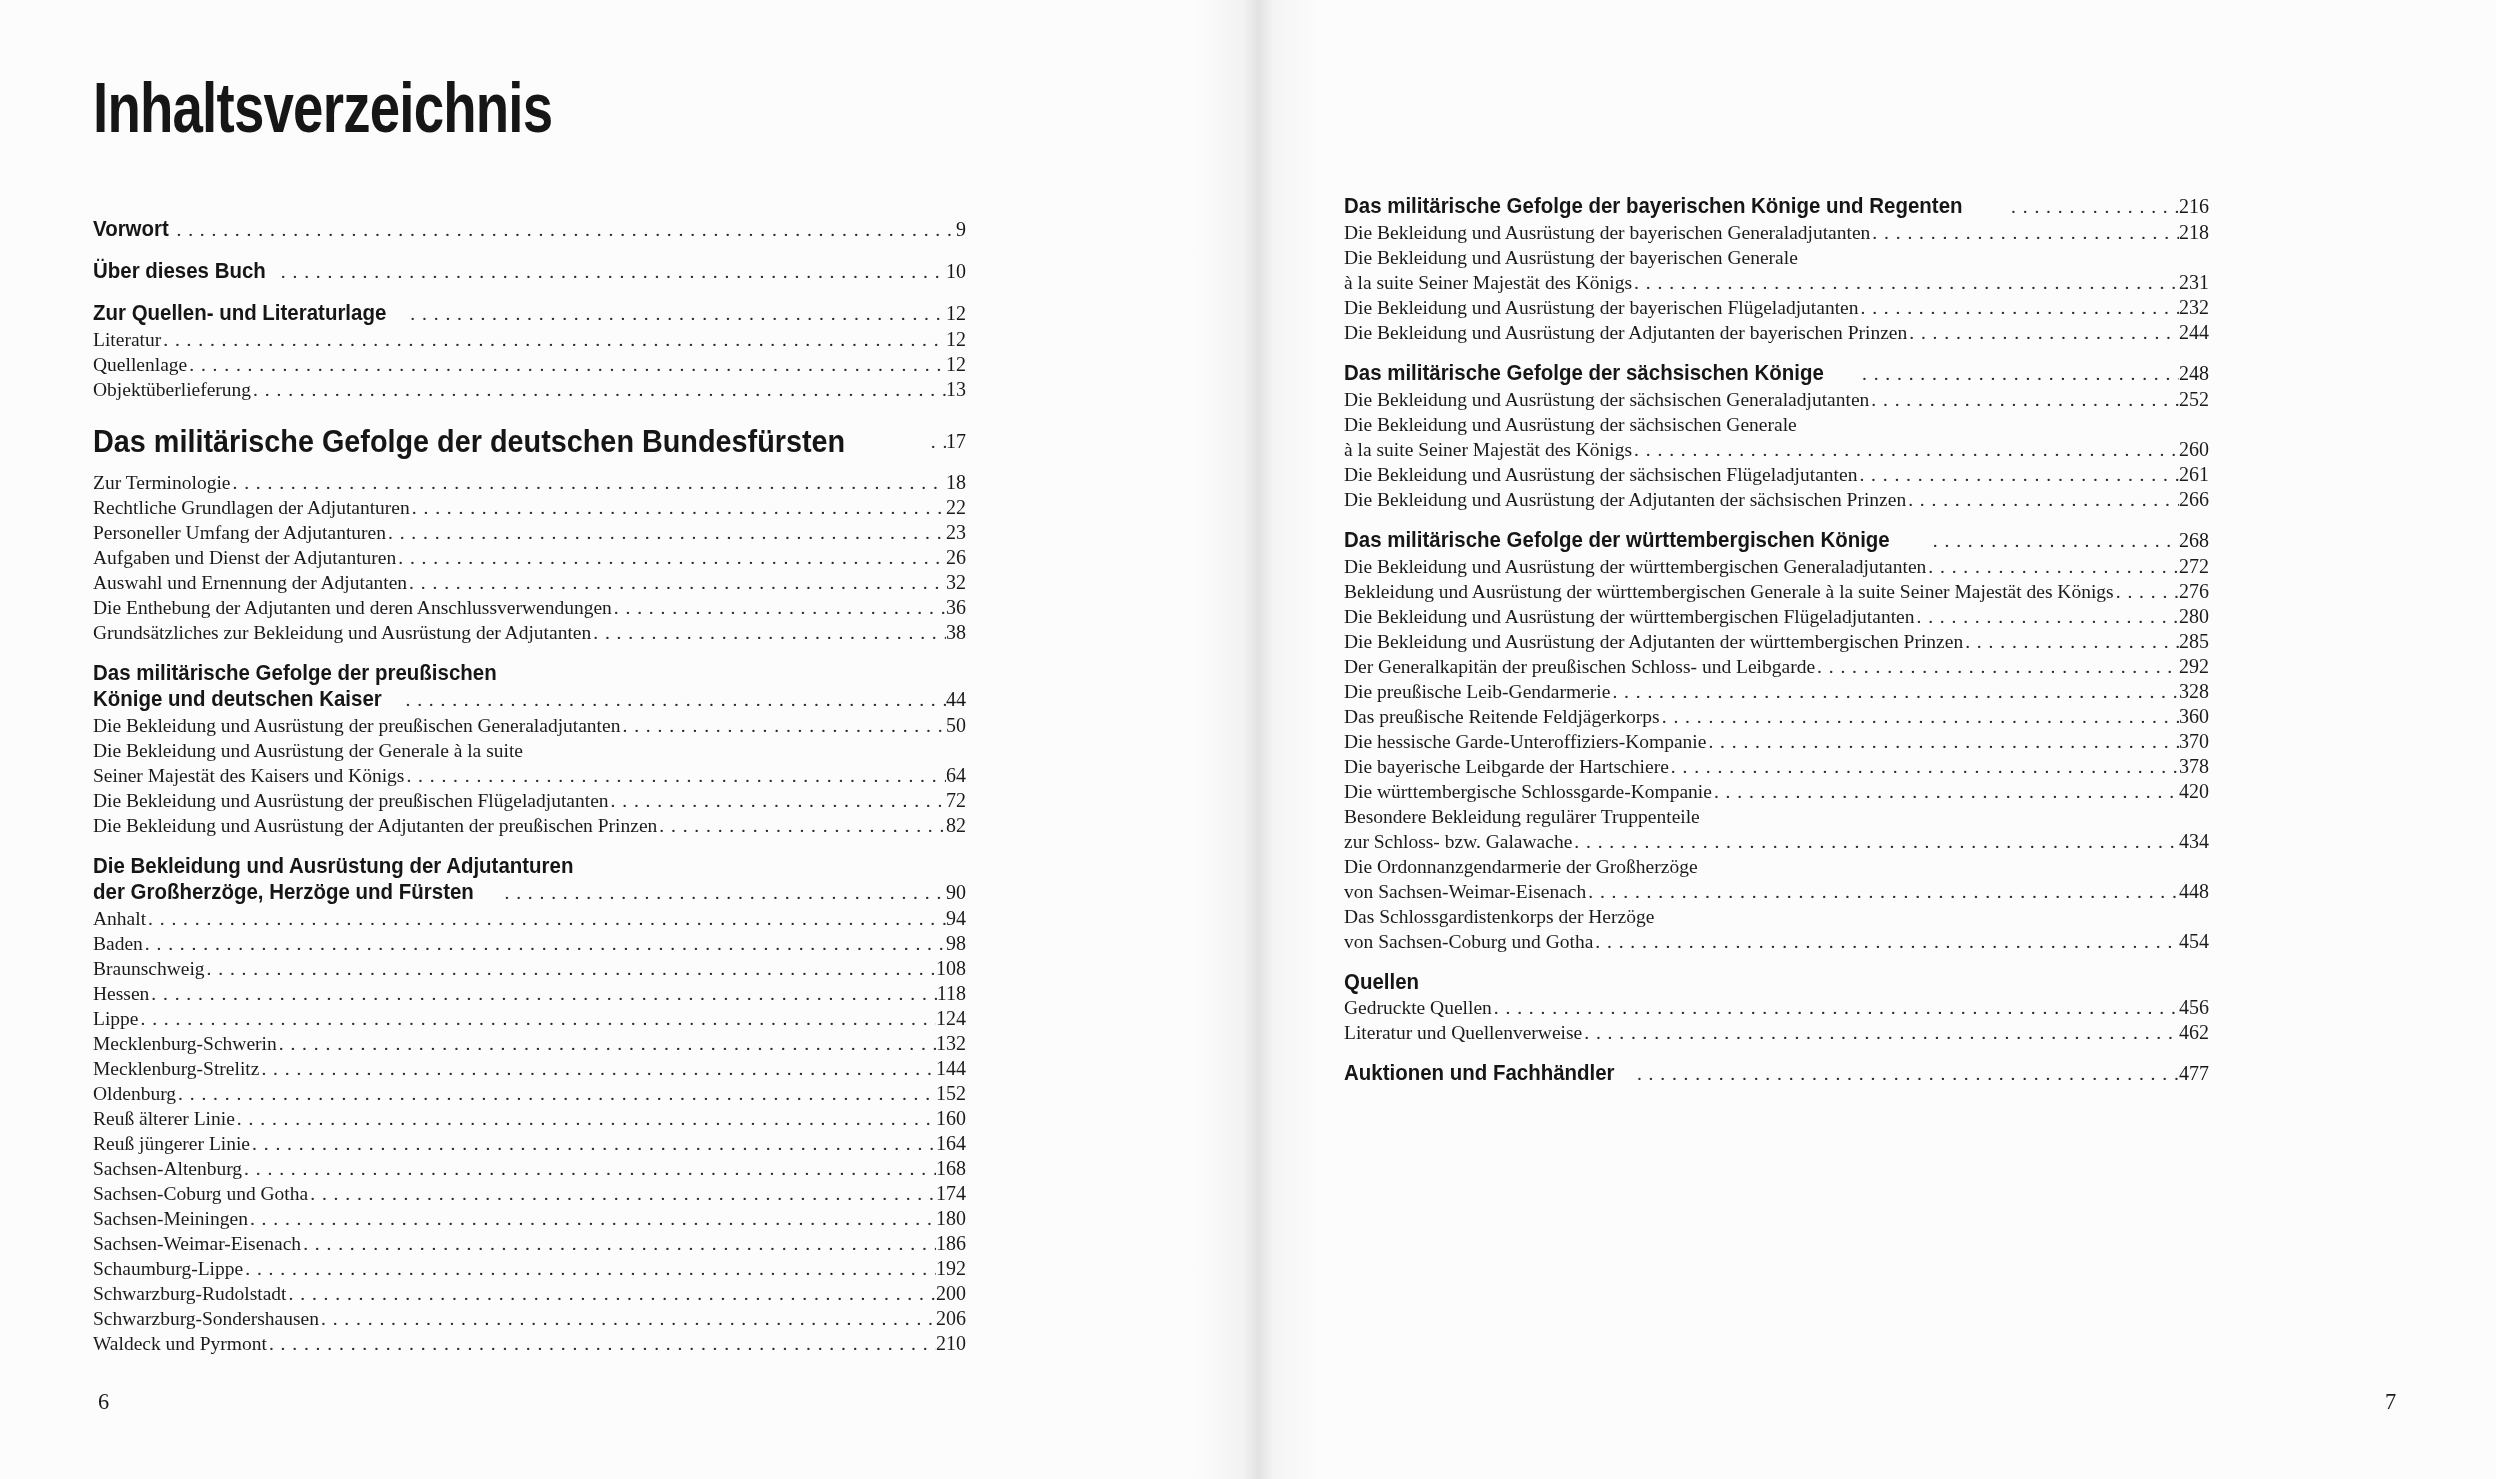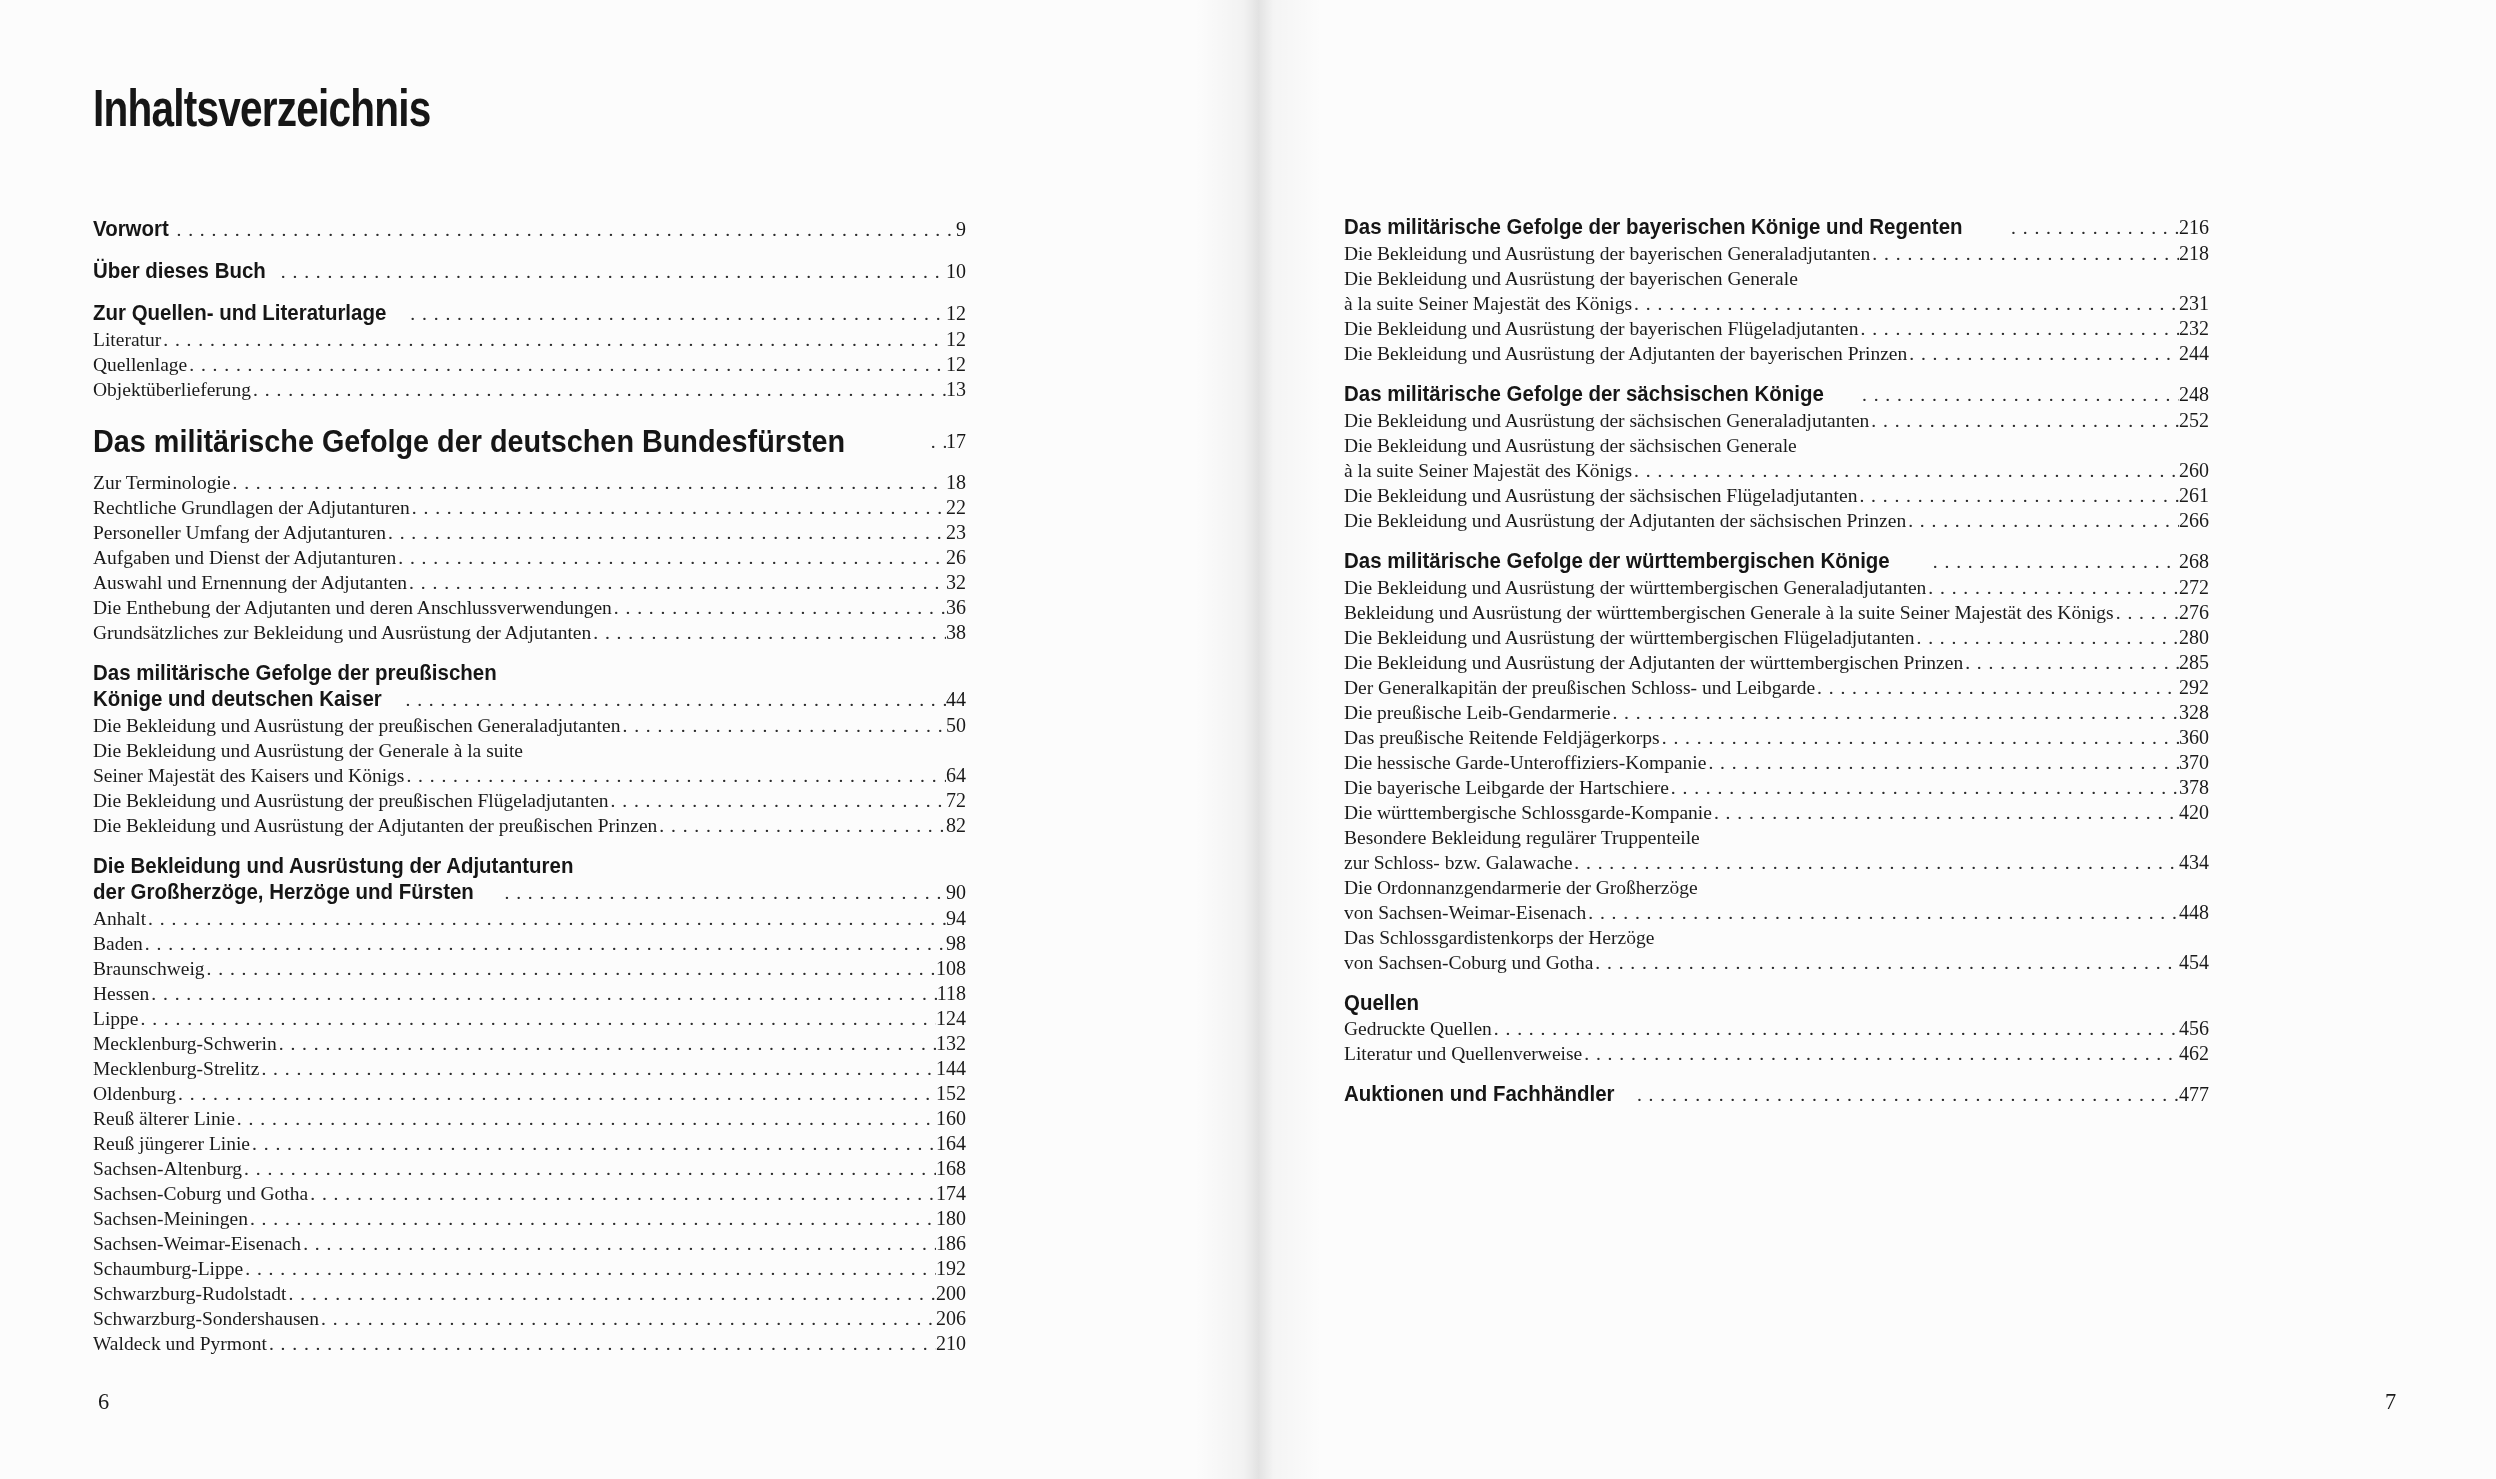--- a/index.html
+++ b/index.html
@@ -9,26 +9,26 @@
     font-family:"Liberation Serif",serif;
   }
   .gutter{
     position:absolute;left:1195px;top:0;width:127px;height:1479px;
     background:linear-gradient(to right,
       rgba(0,0,0,0) 0%, rgba(0,0,0,0.04) 38%, rgba(0,0,0,0.10) 50%,
       rgba(0,0,0,0.03) 62%, rgba(0,0,0,0) 100%);
   }
   .col{position:absolute;}
   #left-col{left:93px;top:73px;width:873px;}
-  #right-col{left:1344px;top:198px;width:865px;}
+  #right-col{left:1344px;top:177px;width:865px;}
 
   h1.title{
     margin:0 0 57px 0;
     font-family:"Liberation Sans",sans-serif;font-weight:800;
-    font-size:52px;line-height:70px;letter-spacing:-1px;color:#161616;
+    font-size:70px;line-height:70px;letter-spacing:-1px;color:#161616;
   }
   h1.title .squeeze{display:inline-block;transform:scaleX(0.78);transform-origin:left center;white-space:nowrap;}
 
   .toc{padding-top:1px;}
 
   .block.h2{
     margin-top:21.5px;margin-bottom:11.7px;
     font-family:"Liberation Sans",sans-serif;font-weight:800;font-size:32px;color:#161616;
   }
   .block.h2 .row{line-height:35px;align-items:center;}

